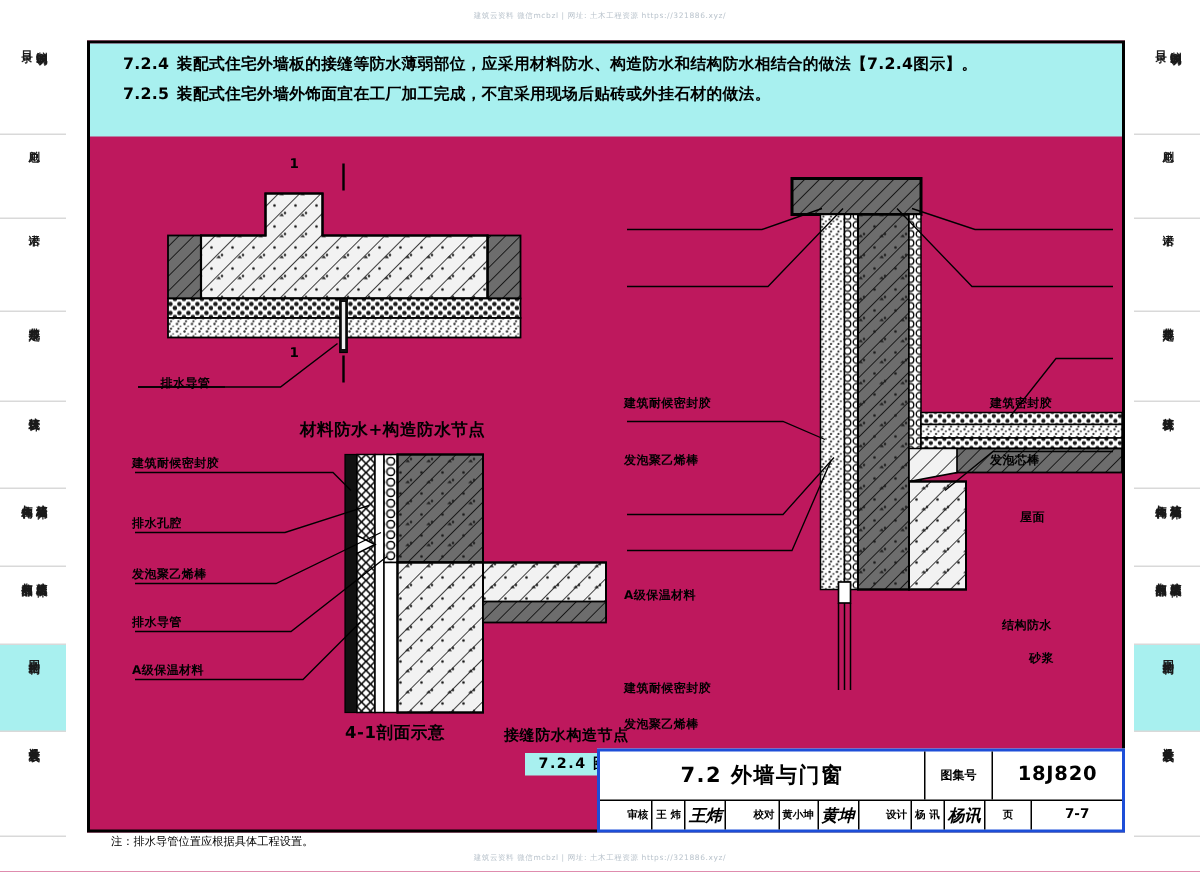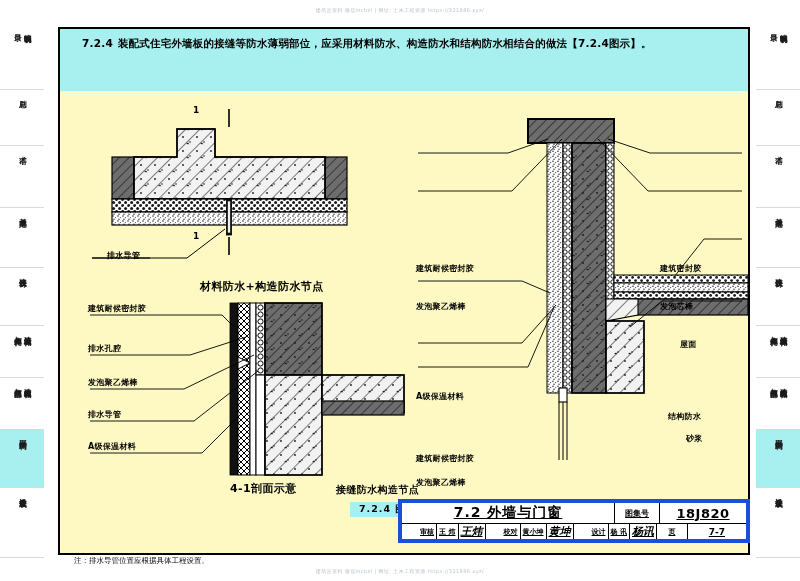--- a/index.html
+++ b/index.html
@@ -38,21 +38,21 @@
     writing-mode:vertical-rl;text-orientation:upright;
     font-size:7.5px;font-weight:bold;color:#1a1a1a;
     line-height:1.18;letter-spacing:.5px;
   }
 
   
   .sheet{
     position:absolute;left:58px;top:27px;
     width:692px;height:528px;
     border:2.5px solid #000;
-    box-sizing:border-box;background:#fef9c3;
+    box-sizing:border-box;background:#be185d;
   }
 
   
   .banner{
     position:absolute;left:0;top:0;right:0;height:62px;
     background:#a8f0ef;
     box-sizing:border-box;
     padding:9px 14px 0 22px;
   }
   .clause{
@@ -82,23 +82,23 @@
   }
   .hl-cap{
     position:absolute;background:#a8f0ef;
     font-size:9.5px;font-weight:bold;color:#000;
     padding:1px 9px;white-space:nowrap;letter-spacing:1px;
   }
 
   
   .titleblock{
     position:absolute;left:398px;top:499px;
-    width:352px;height:44px;
-    border:4px solid #1d4ed8;box-sizing:border-box;
-    background:#fff;display:flex;flex-direction:column;text-decoration:underline;
+    width:352px;height:56px;
+    border:2px solid #1d4ed8;box-sizing:border-box;
+    background:#fff;display:flex;flex-direction:column;
   }
   .tb-top{display:flex;flex:1 1 62%;border-bottom:1.5px solid #000;}
   .tb-bot{display:flex;flex:1 1 38%;}
   .tb-title{
     flex:1;display:flex;align-items:center;justify-content:center;
     font-size:14px;font-weight:bold;letter-spacing:1px;
     border-right:1.5px solid #000;
   }
   .tb-key{
     width:44px;display:flex;align-items:center;justify-content:center;
@@ -194,20 +194,23 @@
       <div class="rail-tab" style="top: 464px; height: 70px;">
         <div class="rail-col">设备及管线</div>
       </div>
     </div>
 
   <div class="sheet">
 
     <div class="banner">
       <div class="clause">
         <span class="num">7.2.4</span><span>装配式住宅外墙板的接缝等防水薄弱部位，应采用材料防水、构造防水和结构防水相结合的做法【7.2.4图示】。</span>
+      </div>
+      <div class="clause">
+        <span class="num">7.2.5</span><span>装配式住宅外墙外饰面宜在工厂加工完成，不宜采用现场后贴砖或外挂石材的做法。</span>
       </div>
     </div>
 
     <div class="canvas">
 
       <div class="svgwrap" style="left:22px;top:14px;">
         <svg width="330" height="180" viewBox="0 0 330 180">
           <defs>
             <pattern id="hdiag" width="10" height="10" patternUnits="userSpaceOnUse" patternTransform="rotate(45)">
               <rect width="10" height="10" fill="#f2f2f2"></rect>

